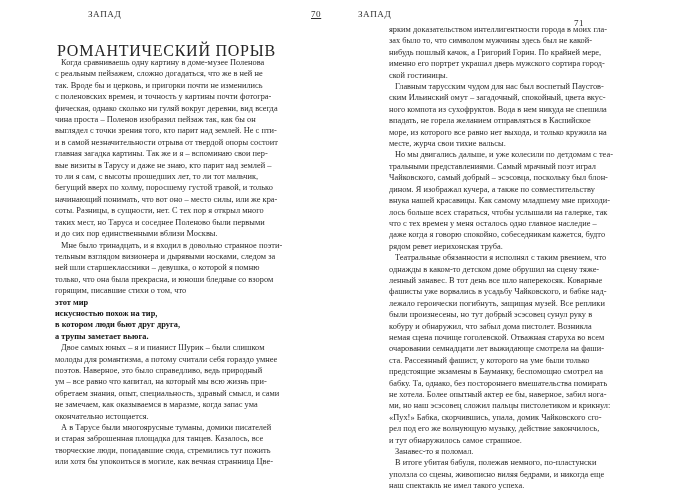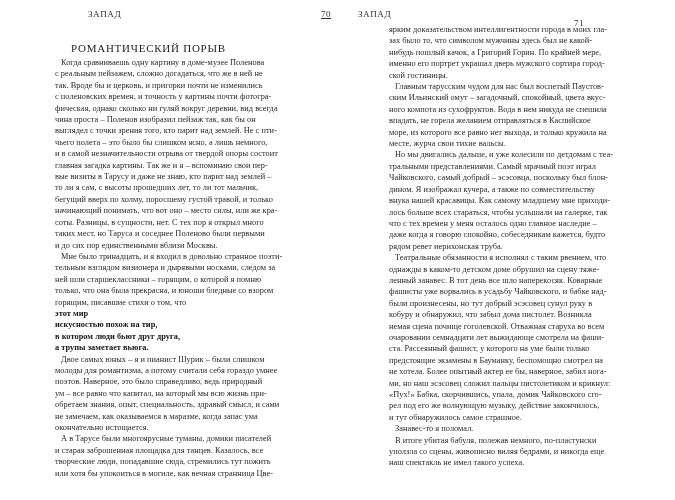--- a/index.html
+++ b/index.html
@@ -21,38 +21,38 @@
 
   
   .runhead {
     position: absolute;
     font-size: 9.1px;
     letter-spacing: 0.55px;
     color: #2a2a2a;
     white-space: nowrap;
   }
   .runhead.left-title  { left: 88px;  top: 9px; }
-  .runhead.left-folio  { left: 321px; top: 9px; text-decoration: underline; }
+  .runhead.left-folio  { left: 311px; top: 9px; text-decoration: underline; }
   .runhead.right-title { left: 358px; top: 9px; }
   .runhead.right-folio { left: 574px; top: 18px; }
 
   
   .col {
     position: absolute;
     top: 0;
     width: 264px;
   }
   .col.left  { left: 55px; }
   .col.right { left: 389px; width: 268px; }
 
   .chapter-title {
     position: absolute;
-    left: 16px;
+    left: 2px;
     top: 42px;
-    font-size: 11px;
+    font-size: 16px;
     letter-spacing: 0.75px;
     color: #202020;
     white-space: nowrap;
   }
 
   .lines {
     position: absolute;
     left: 0;
     width: 100%;
   }
@@ -94,33 +94,32 @@
   <div class="col left">
     <div class="chapter-title">РОМАНТИЧЕСКИЙ ПОРЫВ</div>
     <div class="lines">
         <span class="line indent">Когда сравниваешь одну картину в доме-музее Поленова</span>
         <span class="line">с реальным пейзажем, сложно догадаться, что же в ней не</span>
         <span class="line">так. Вроде бы и церковь, и пригорки почти не изменились</span>
         <span class="line">с поленовских времен, и точность у картины почти фотогра-</span>
         <span class="line">фическая, однако сколько ни гуляй вокруг деревни, вид всегда</span>
         <span class="line">чина проста – Поленов изобразил пейзаж так, как бы он</span>
         <span class="line">выглядел с точки зрения того, кто парит над землей. Не с пти-</span>
-        <span class="line">чьего полета – это было бы слишком ясно, а лишь немного,</span>
         <span class="line">и в самой незначительности отрыва от твердой опоры состоит</span>
         <span class="line">главная загадка картины. Так же и я – вспоминаю свои пер-</span>
         <span class="line">вые визиты в Тарусу и даже не знаю, кто парит над землей –</span>
         <span class="line">то ли я сам, с высоты прошедших лет, то ли тот мальчик,</span>
         <span class="line">бегущий вверх по холму, поросшему густой травой, и только</span>
         <span class="line">начинающий понимать, что вот оно – место силы, или же кра-</span>
         <span class="line">соты. Разницы, в сущности, нет. С тех пор я открыл много</span>
         <span class="line">таких мест, но Таруса и соседнее Поленово были первыми</span>
         <span class="line">и до сих пор единственными вблизи Москвы.</span>
         <span class="line indent">Мне было тринадцать, и я входил в довольно странное поэти-</span>
         <span class="line">тельным взглядом визионера и дырявыми носками, следом за</span>
-        <span class="line">ней шли старшеклассники – горящим, о которой я помню</span>
+        <span class="line">ней шли старшеклассники – девушка, о которой я помню</span>
         <span class="line">только, что она была прекрасна, и юноши бледные со взором</span>
         <span class="line">горящим, писавшие стихи о том, что</span>
         <span class="line verse">этот мир</span>
         <span class="line verse">искусностью похож на тир,</span>
         <span class="line verse">в котором люди бьют друг друга,</span>
         <span class="line verse">а трупы заметает вьюга.</span>
         <span class="line indent">Двое самых юных – я и пианист Шурик – были слишком</span>
         <span class="line">молоды для романтизма, а потому считали себя гораздо умнее</span>
         <span class="line">поэтов. Наверное, это было справедливо, ведь природный</span>
         <span class="line">ум – все равно что капитал, на который мы всю жизнь при-</span>
@@ -153,26 +152,28 @@
         <span class="line">дином. Я изображал кучера, а также по совместительству</span>
         <span class="line">внука нашей красавицы. Как самому младшему мне приходи-</span>
         <span class="line">лось больше всех стараться, чтобы услышали на галерке, так</span>
         <span class="line">что с тех времен у меня осталось одно главное наследие –</span>
         <span class="line">даже когда я говорю спокойно, собеседникам кажется, будто</span>
         <span class="line">рядом ревет иерихонская труба.</span>
         <span class="line indent">Театральные обязанности я исполнял с таким рвением, что</span>
         <span class="line">однажды в каком-то детском доме обрушил на сцену тяже-</span>
         <span class="line">ленный занавес. В тот день все шло наперекосяк. Коварные</span>
         <span class="line">фашисты уже ворвались в усадьбу Чайковского, и бабке над-</span>
+        <span class="line">лежало героически погибнуть, защищая музей. Все реплики</span>
         <span class="line">были произнесены, но тут добрый эсэсовец сунул руку в</span>
         <span class="line">кобуру и обнаружил, что забыл дома пистолет. Возникла</span>
         <span class="line">немая сцена почище гоголевской. Отважная старуха во всем</span>
         <span class="line">очаровании семнадцати лет выжидающе смотрела на фаши-</span>
         <span class="line">ста. Рассеянный фашист, у которого на уме были только</span>
         <span class="line">предстоящие экзамены в Бауманку, беспомощно смотрел на</span>
+        <span class="line">бабку. Та, однако, без постороннего вмешательства помирать</span>
         <span class="line">не хотела. Более опытный актер ее бы, наверное, забил нога-</span>
         <span class="line">ми, но наш эсэсовец сложил пальцы пистолетиком и крикнул:</span>
         <span class="line">«Пух!» Бабка, скорчившись, упала, домик Чайковского сго-</span>
         <span class="line">рел под его же волнующую музыку, действие закончилось,</span>
         <span class="line">и тут обнаружилось самое страшное.</span>
         <span class="line indent">Занавес-то я поломал.</span>
         <span class="line indent">В итоге убитая бабуля, полежав немного, по-пластунски</span>
         <span class="line">уползла со сцены, живописно виляя бедрами, и никогда еще</span>
         <span class="line">наш спектакль не имел такого успеха.</span>
         <span class="line blank">&nbsp;</span>

